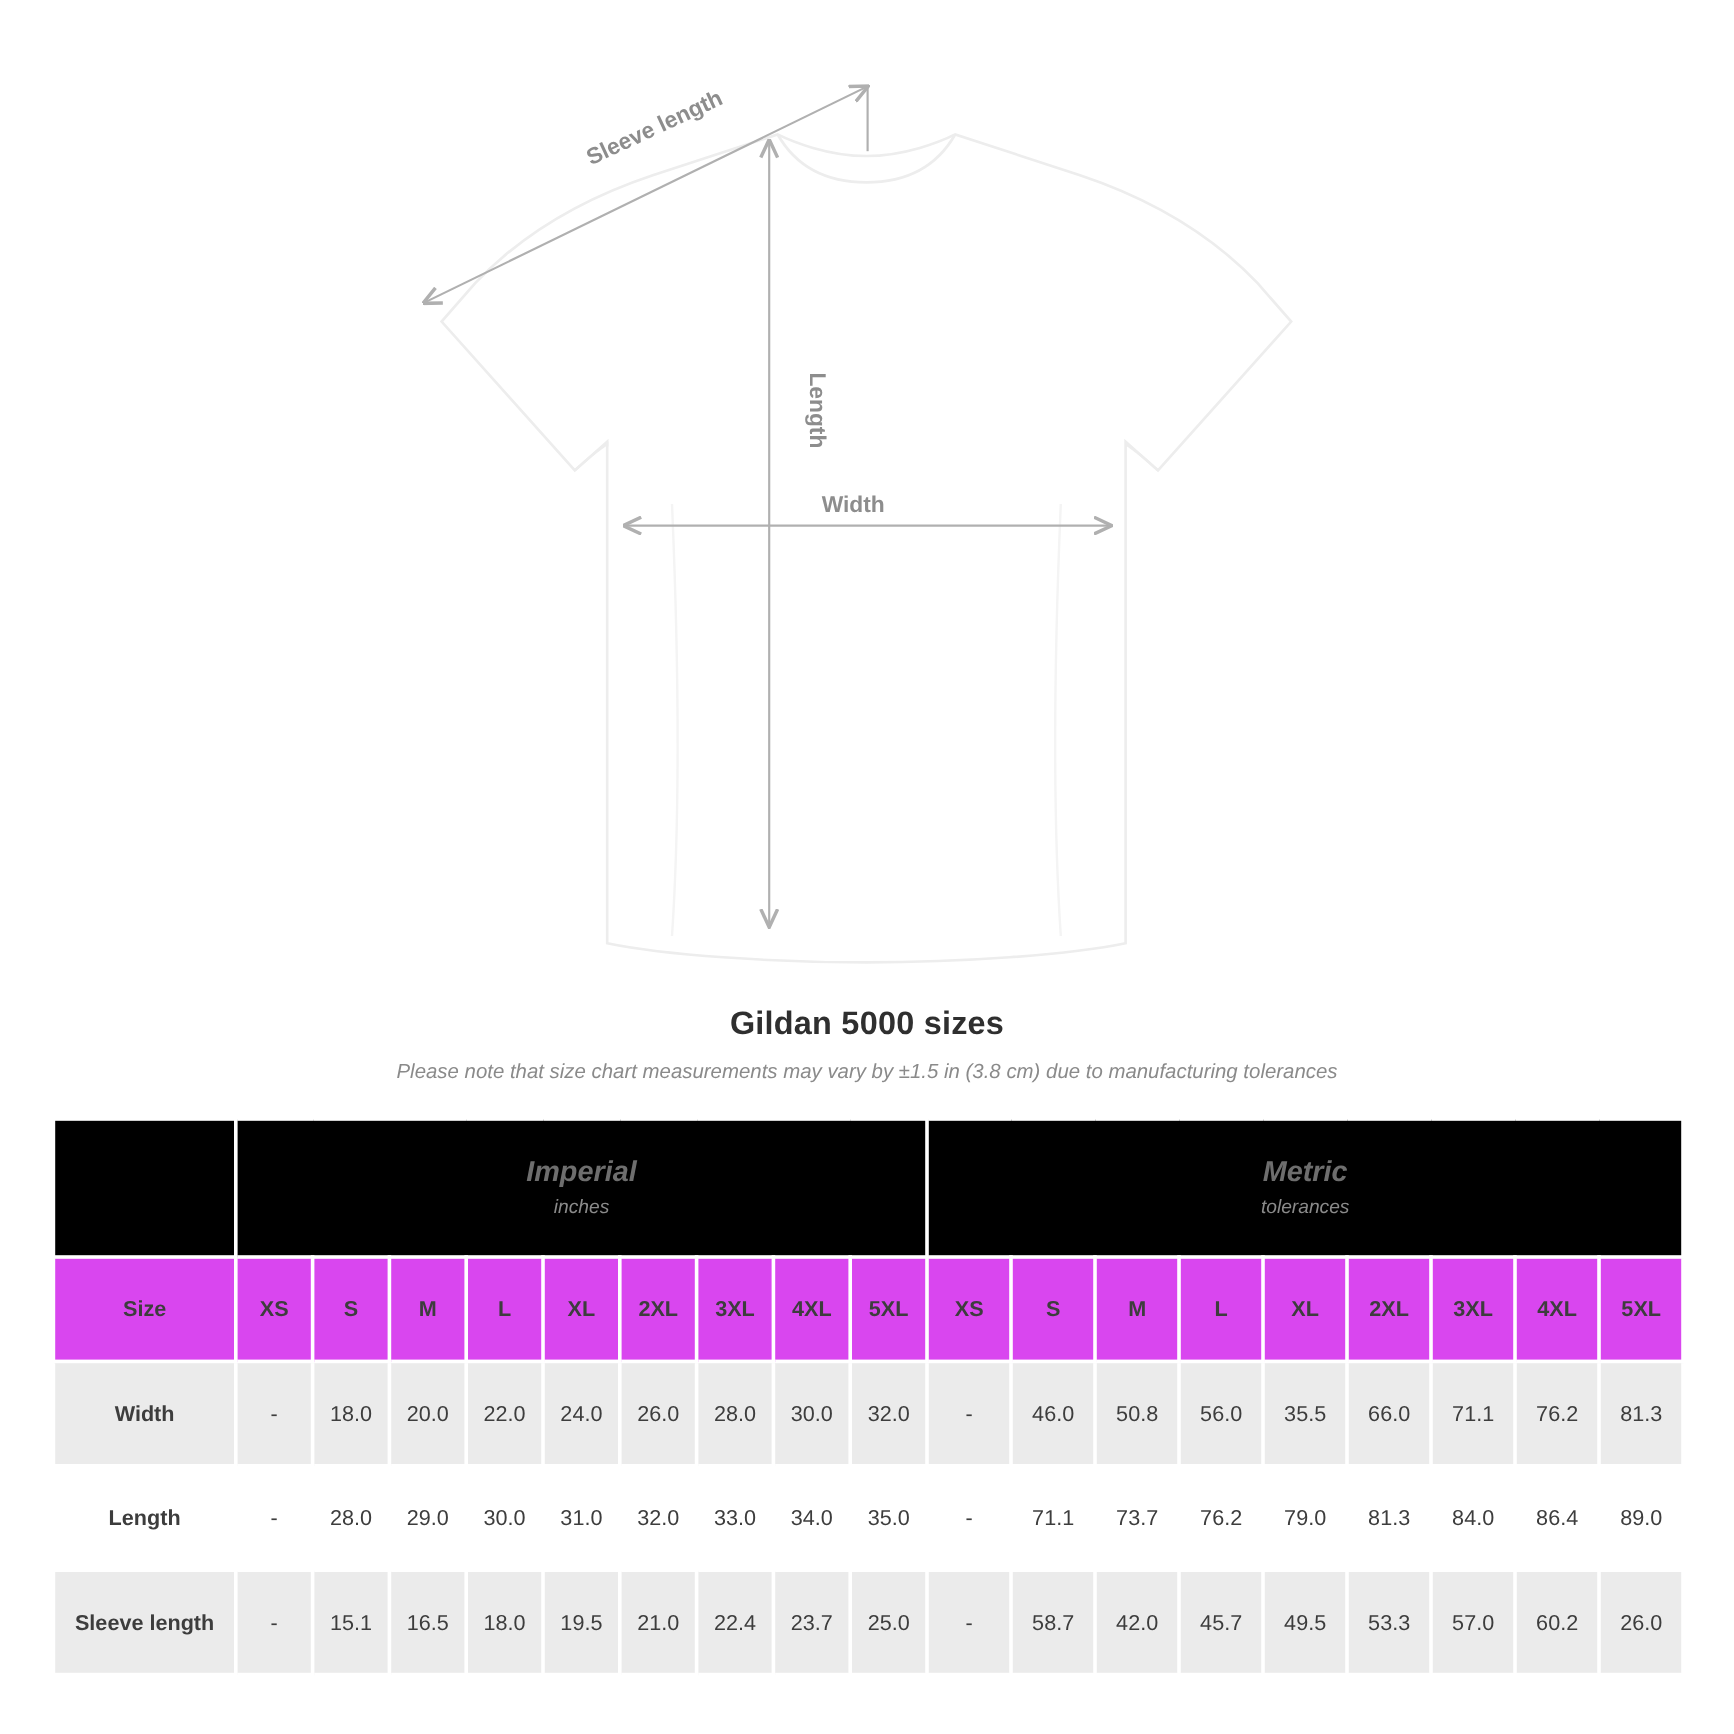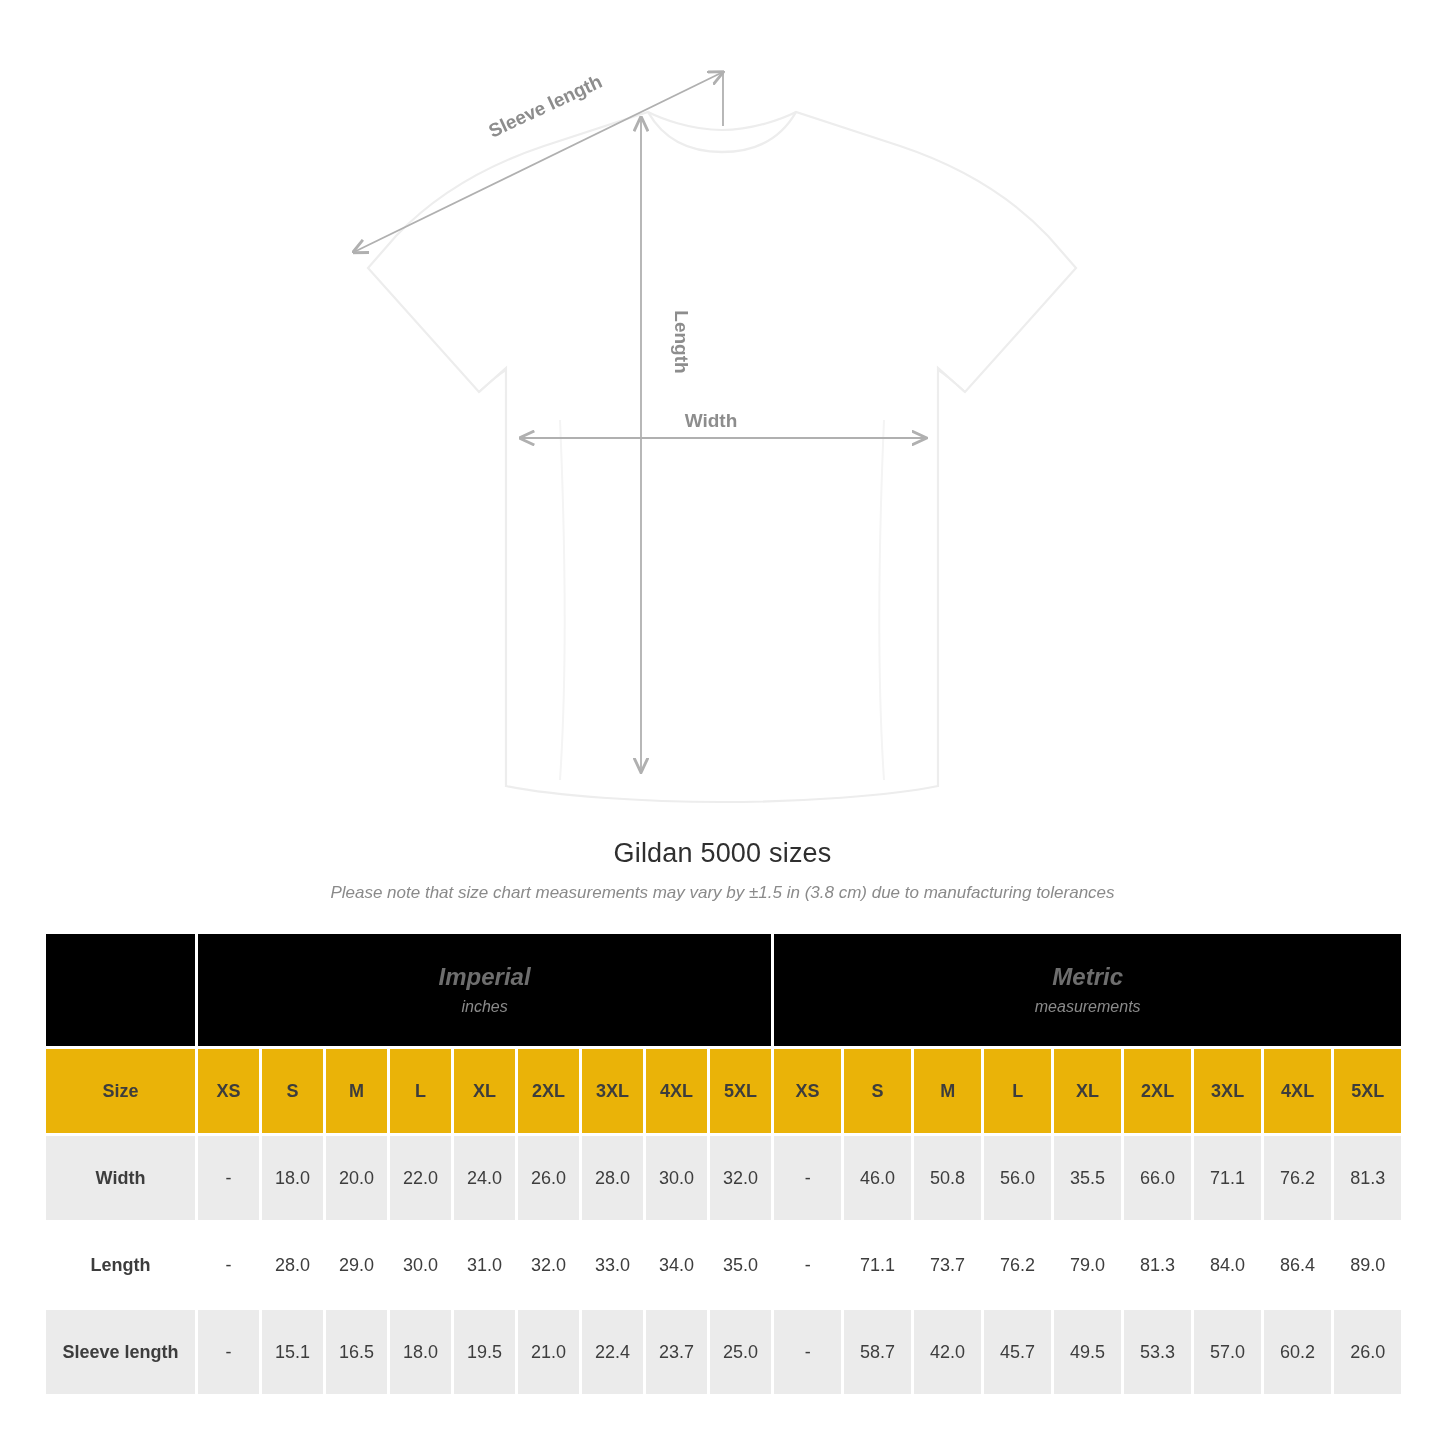--- a/index.html
+++ b/index.html
@@ -32,21 +32,21 @@
     display: block;
   }
 
   
   .title-block {
     text-align: center;
     margin-top: 8px;
   }
   .chart-title {
     font-size: 27px;
-    font-weight: normal;
+    font-weight: bold;
     color: #2f2f2f;
     letter-spacing: 0.2px;
   }
   .chart-note {
     font-size: 17px;
     font-style: italic;
     color: #8a8a8a;
     margin-top: 14px;
   }
 
@@ -83,21 +83,21 @@
   }
   .unit-sub {
     font-size: 16px;
     font-style: italic;
     color: #8a8a8a;
     margin-top: 7px;
   }
 
   tr.head-row td {
     height: 84px;
-    background: #eab308;
+    background: #d946ef;
     font-weight: bold;
     font-size: 18px;
   }
   tr.head-row td.rowlabel {
     font-size: 18px;
   }
 
   tr.data-row td {
     height: 84px;
     font-size: 18px;
@@ -191,21 +191,21 @@
       <tbody>
 
         <tr>
           <td class="unit-head"></td>
           <td class="unit-head" colspan="9">
             <div class="unit-name">Imperial</div>
             <div class="unit-sub">inches</div>
           </td>
           <td class="unit-head" colspan="9">
             <div class="unit-name">Metric</div>
-            <div class="unit-sub">measurements</div>
+            <div class="unit-sub">tolerances</div>
           </td>
         </tr>
 
         <tr class="head-row">
           <td class="rowlabel">Size</td>
           <td>XS</td>
           <td>S</td>
           <td>M</td>
           <td>L</td>
           <td>XL</td>

